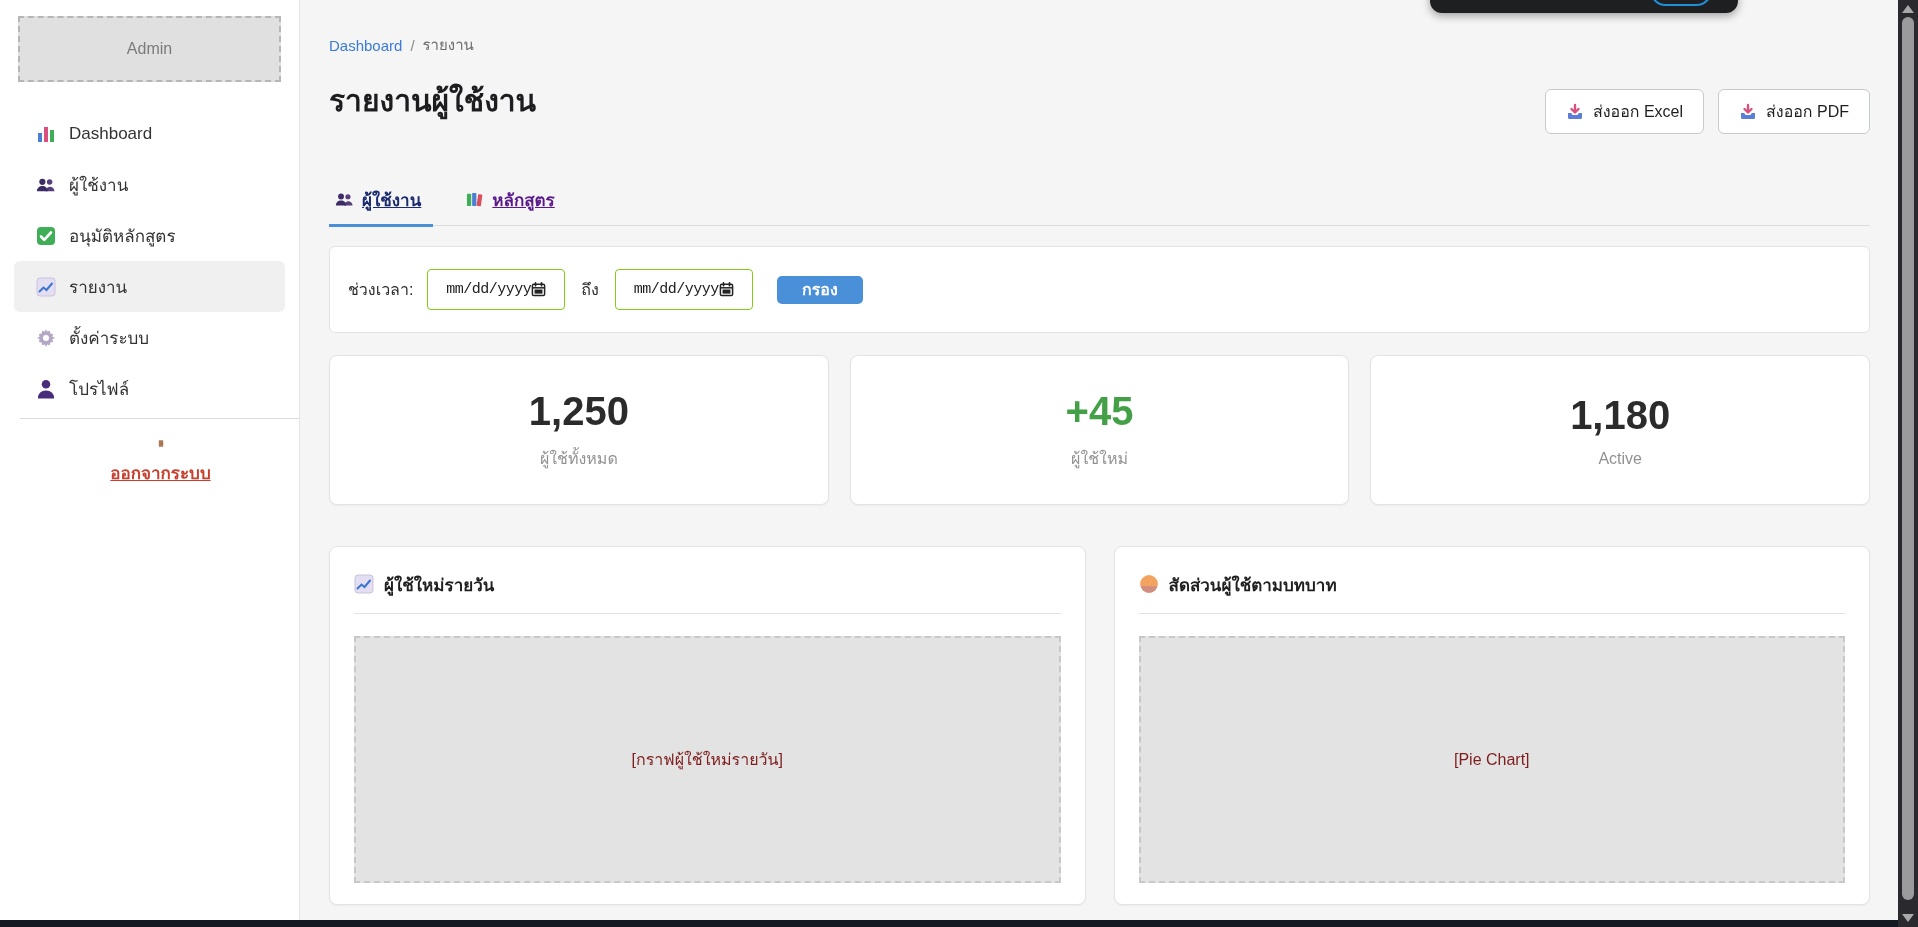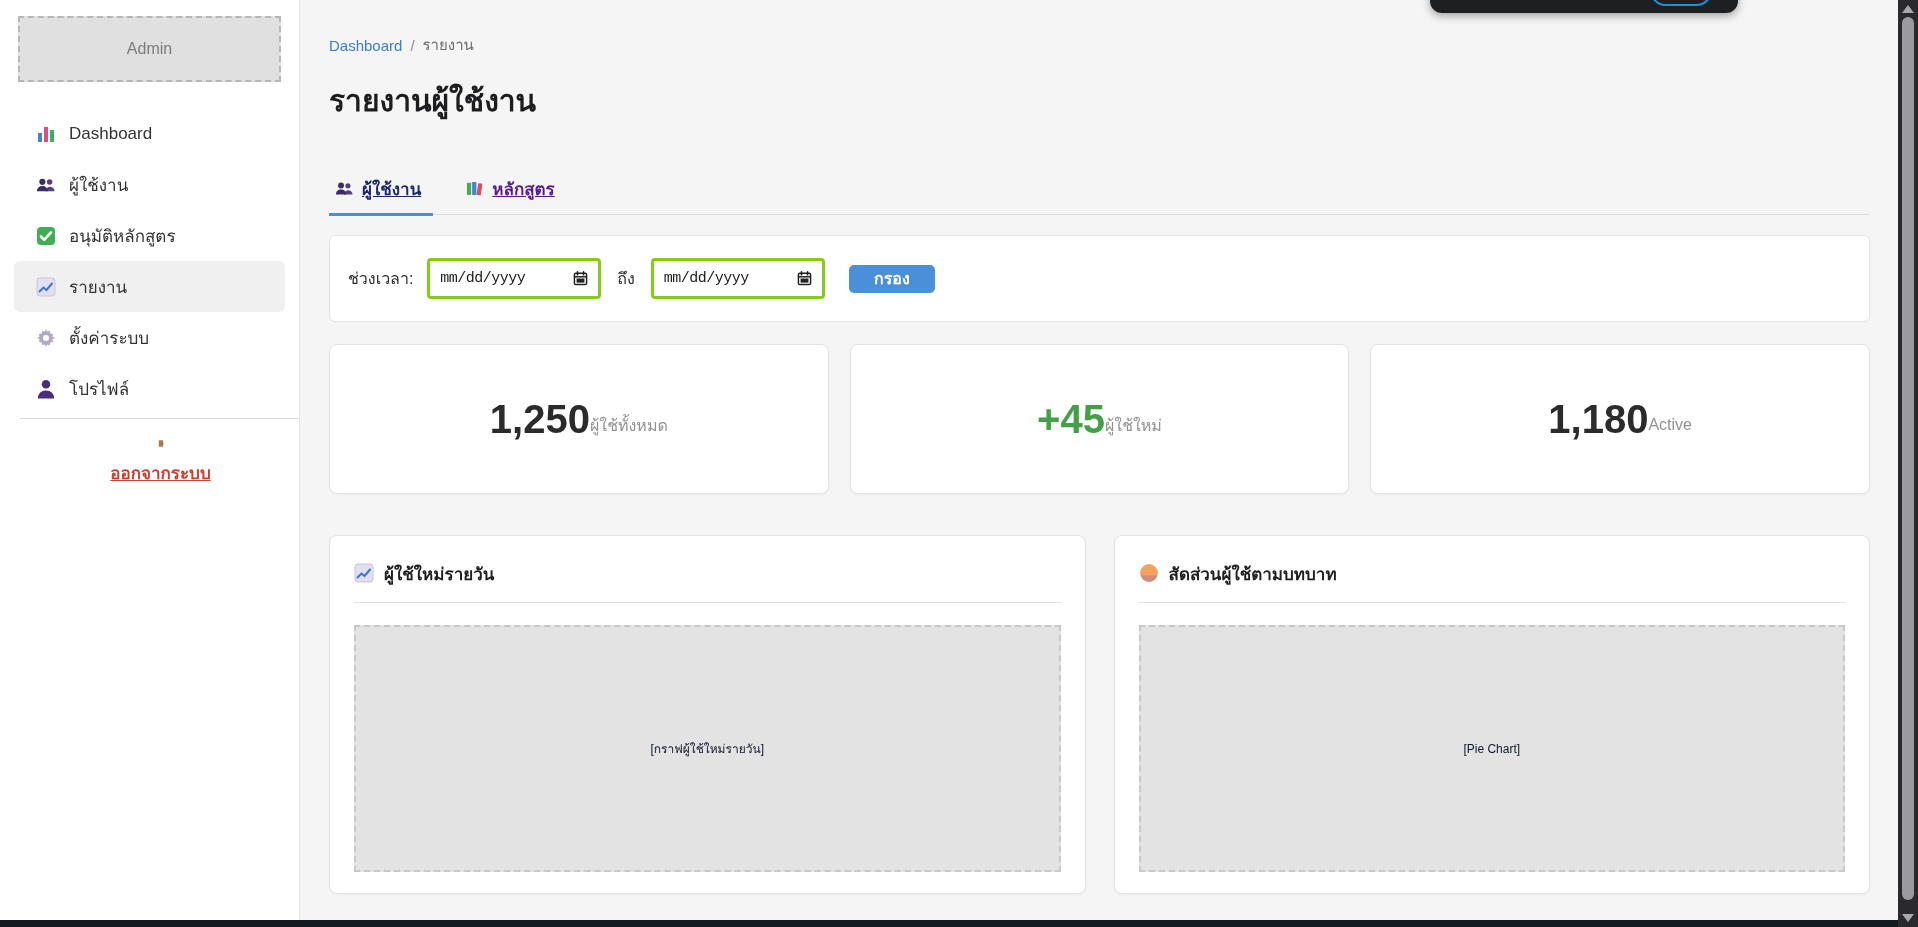--- a/index.html
+++ b/index.html
@@ -38,38 +38,38 @@
   .tabs { margin-top:46px; display:flex; gap:26px; border-bottom:1px solid #dcdcdc; }
   .tab { display:flex; align-items:center; gap:8px; padding:6px 12px 12px 6px; position:relative; cursor:pointer; font-size:17px; font-weight:bold; }
   .tab svg { width:19px; height:17px; }
   .tab .tab-label { text-decoration:underline; }
   .tab.tab-users .tab-label { color:#1b2a6e; }
   .tab.tab-courses .tab-label { color:#5b1a8b; }
   .tab.active::after { content:""; position:absolute; left:0; right:0; bottom:-2px; height:3px; background:#4a90d9; }
 
   .filter-card { margin-top:20px; height:87px; background:#ffffff; border:1px solid #e3e3e5; border-radius:6px; display:flex; align-items:center; gap:14px; padding-left:18px; }
   .filter-label { font-size:16px; color:#2d2d2d; }
-  .date-input { width:174px; height:41px; border:3px solid #84cc16; border-radius:4px; background:#fff; display:flex; align-items:center; justify-content:space-between; padding:0 10px; cursor:text; }
+  .date-input { width:138px; height:41px; border:1px solid #84cc16; border-radius:4px; background:#fff; display:flex; align-items:center; justify-content:center; padding:0 10px; cursor:text; }
   .date-input .date-text { font-family:"Liberation Mono","DejaVu Sans Mono",monospace; font-size:15px; color:#1c1c1c; letter-spacing:-0.5px; }
   .date-input svg { width:15px; height:15px; }
   .to-label { font-size:16px; color:#2d2d2d; margin:0 2px; }
   .btn-filter { margin-left:10px; width:86px; height:28px; background:#4a90d9; color:#ffffff; font-size:16px; font-weight:bold; border:none; border-radius:5px; cursor:pointer; }
 
   .stats-row { margin-top:22px; display:flex; gap:21px; }
-  .stat-card { flex:1; height:150px; background:#ffffff; border:1px solid #e3e3e5; border-radius:8px; box-shadow:0 1px 2px rgba(0,0,0,0.04); display:flex; flex-direction:row; align-items:center; justify-content:center; }
+  .stat-card { flex:1; height:150px; background:#ffffff; border:1px solid #e3e3e5; border-radius:8px; box-shadow:0 1px 2px rgba(0,0,0,0.04); display:flex; flex-direction:column; align-items:center; justify-content:center; }
   .stat-value { font-size:40px; font-weight:bold; color:#2b2b2b; }
   .stat-label { margin-top:12px; font-size:16px; color:#929292; }
 
   .charts-row { margin-top:41px; display:flex; gap:28px; }
   .chart-card { flex:1; height:359px; background:#ffffff; border:1px solid #e3e3e5; border-radius:8px; box-shadow:0 1px 2px rgba(0,0,0,0.04); padding:24px; }
   .chart-title { display:flex; align-items:center; gap:10px; font-size:17px; font-weight:bold; color:#1f1f1f; height:26px; }
   .chart-title svg { width:20px; height:20px; }
   .chart-hr { border:none; border-top:1px solid #e2e2e2; margin-top:16px; }
   .chart-placeholder { margin-top:22px; height:247px; background:#e3e3e4; border:2px dashed #c8c8c8; display:flex; align-items:center; justify-content:center; }
-  .chart-placeholder span { color:#0f172a; font-size:12px; }
+  .chart-placeholder span { color:#7f1d1d; font-size:16px; }
 
   
   .toast { position:absolute; left:1430px; top:-30px; width:308px; height:43px; background:#1e1f21; border-radius:12px; box-shadow:0 3px 8px rgba(0,0,0,0.35); z-index:50; }
   .toast-pill { position:absolute; right:26px; top:5px; width:62px; height:31px; border:2px solid #1f8fd8; border-radius:16px; cursor:pointer; }
 
   .bottom-bar { position:absolute; left:0; right:20px; bottom:0; height:7px; background:#141922; z-index:55; }
 
   .scrollbar { position:absolute; right:0; top:0; width:20px; height:927px; background:#2a2a2e; z-index:60; }
   .scroll-up { position:absolute; top:5px; left:4px; width:0; height:0; border-left:6px solid transparent; border-right:6px solid transparent; border-bottom:8px solid #a9a9ab; cursor:pointer; }
   .scroll-down { position:absolute; bottom:5px; left:4px; width:0; height:0; border-left:6px solid transparent; border-right:6px solid transparent; border-top:8px solid #a9a9ab; cursor:pointer; }
@@ -147,20 +147,38 @@
   <main class="main">
 
     <div class="breadcrumb">
       <span class="bc-link">Dashboard</span>
       <span class="bc-sep">/</span>
       <span class="bc-current">รายงาน</span>
     </div>
 
     <div class="title-row">
       <h1 class="page-title">รายงานผู้ใช้งาน</h1>
+      <div class="export-group">
+        <button class="btn-export">
+          <svg viewBox="0 0 18 18">
+              <path d="M9 2v6" stroke="#d94f7e" stroke-width="2.4" stroke-linecap="round"></path>
+              <path d="M5.5 6L9 9.5 12.5 6" stroke="#d94f7e" stroke-width="2.4" fill="none" stroke-linecap="round" stroke-linejoin="round"></path>
+              <path d="M2 10v4.5A1.5 1.5 0 003.5 16h11a1.5 1.5 0 001.5-1.5V10h-3.2l-1.3 2H6.5l-1.3-2z" fill="#5b7fd8"></path>
+            </svg>
+          <span>ส่งออก Excel</span>
+        </button>
+        <button class="btn-export">
+          <svg viewBox="0 0 18 18">
+              <path d="M9 2v6" stroke="#d94f7e" stroke-width="2.4" stroke-linecap="round"></path>
+              <path d="M5.5 6L9 9.5 12.5 6" stroke="#d94f7e" stroke-width="2.4" fill="none" stroke-linecap="round" stroke-linejoin="round"></path>
+              <path d="M2 10v4.5A1.5 1.5 0 003.5 16h11a1.5 1.5 0 001.5-1.5V10h-3.2l-1.3 2H6.5l-1.3-2z" fill="#5b7fd8"></path>
+            </svg>
+          <span>ส่งออก PDF</span>
+        </button>
+      </div>
     </div>
 
     <div class="tabs">
       <div class="tab tab-users active">
         <svg viewBox="0 0 22 16">
             <circle cx="15" cy="4.8" r="3" fill="#55407c"></circle>
             <path d="M10.5 15c.4-3 2.4-5 4.8-5 2.8 0 5 2.1 5 5z" fill="#55407c"></path>
             <circle cx="7" cy="4.5" r="3.4" fill="#3d2b66"></circle>
             <path d="M1 15c0-3.6 2.7-5.8 6-5.8s6 2.2 6 5.8z" fill="#3d2b66"></path>
           </svg>

